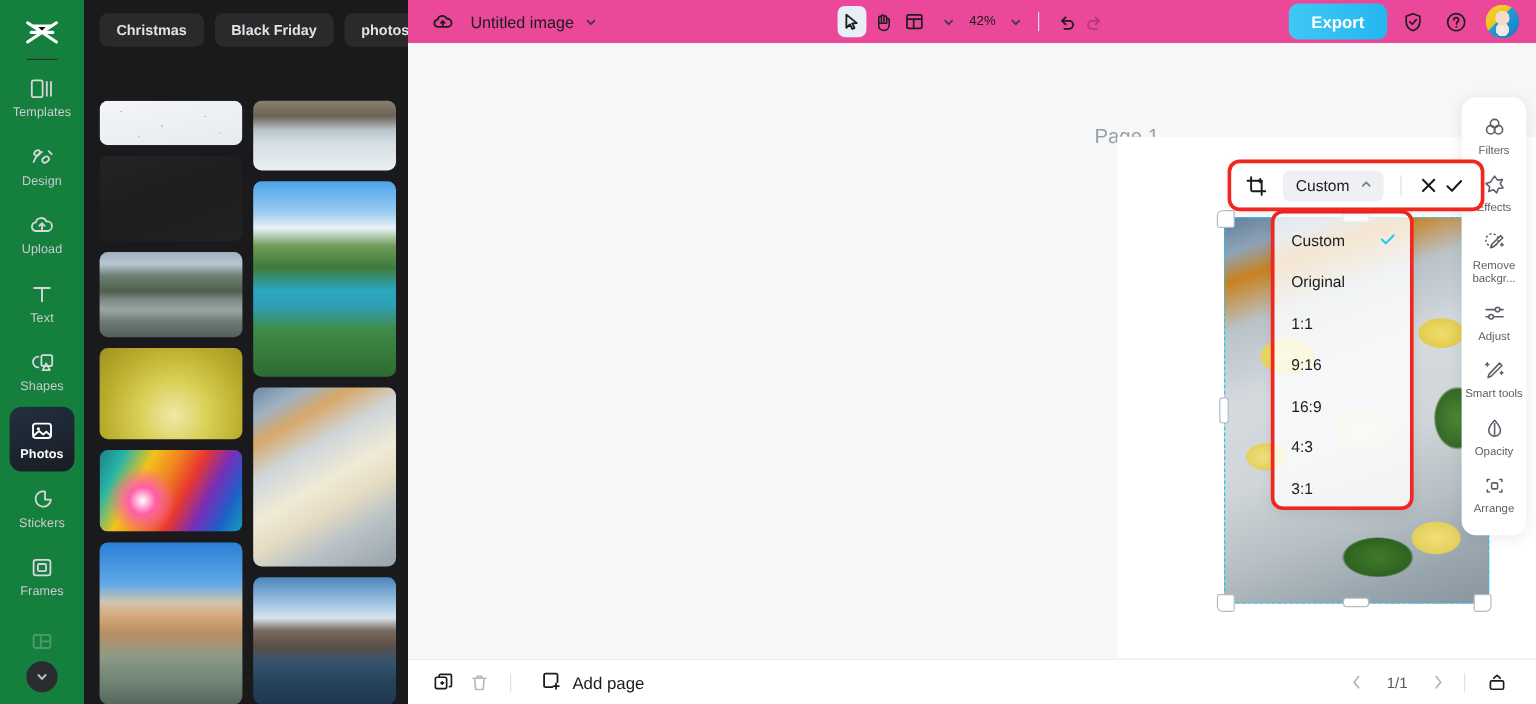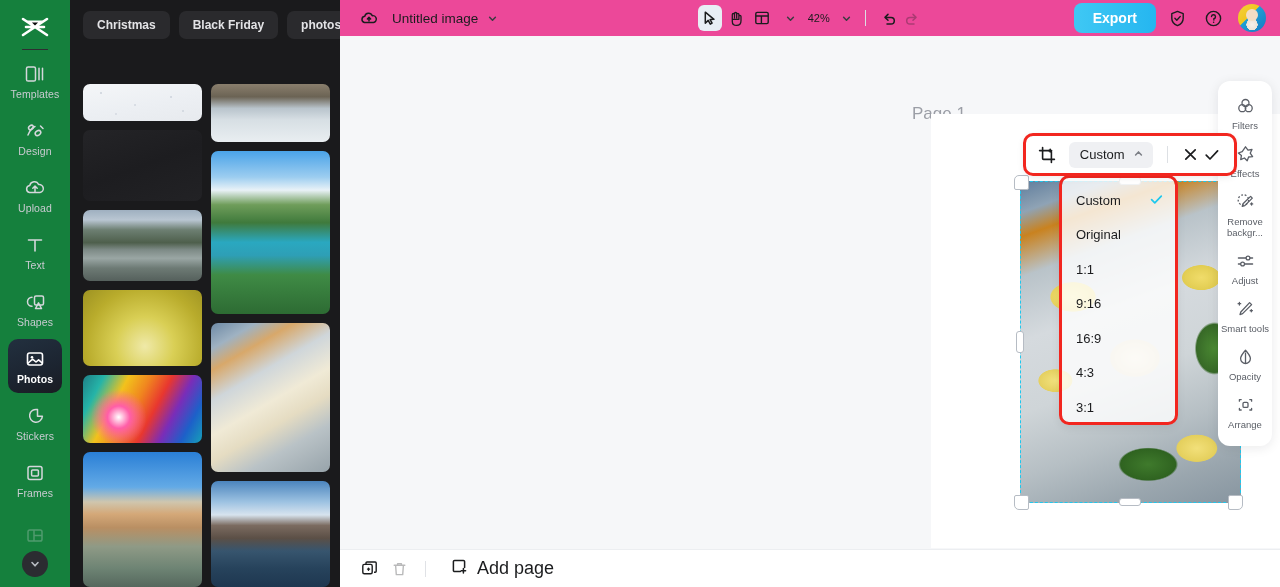--- a/index.html
+++ b/index.html
@@ -209,21 +209,21 @@
   
   .bottombar {
     height: 38px; flex: 0 0 38px; background: #fff;
     border-top: 1px solid #eceef1;
     display: flex; align-items: center; padding: 0 18px 0 14px;
   }
   .bb-btn { width: 30px; height: 30px; display:flex; align-items:center; justify-content:center; cursor:pointer; }
   .bb-btn.dim { opacity: .30; }
   .bb-div { width: 1px; height: 16px; background: #e0e2e6; margin: 0 11px; }
   .bb-add { display:flex; align-items:center; gap: 9px; cursor:pointer; margin-left: 14px; }
-  .bb-add span { font-size: 18px; color: #1b1c1e; }
+  .bb-add span { font-size: 14px; color: #1b1c1e; }
   .bb-right { margin-left: auto; display: flex; align-items: center; }
   .bb-pg { font-size: 12.5px; color: #55585e; margin: 0 14px; }
   .bb-nav { width: 22px; height: 22px; display:flex; align-items:center; justify-content:center; cursor:pointer; opacity:.45; }
 
   
   .dock {
     position: absolute; right: 8px; top: 45px; width: 54px;
     background: #fff; border-radius: 12px;
     box-shadow: 0 2px 12px rgba(20,24,34,.09);
     padding: 8px 0 10px; z-index: 20;
@@ -613,15 +613,35 @@
       <span class="bb-div"></span>
       <div class="bb-add">
         <span>
           <svg width="17" height="17" viewBox="0 0 17 17" fill="none" stroke="#1b1c1e" stroke-width="1.5">
             <path d="M13.6 9.4 V3.6 a1.2 1.2 0 0 0-1.2-1.2 H3.6 a1.2 1.2 0 0 0-1.2 1.2 V12.4 a1.2 1.2 0 0 0 1.2 1.2 H9.4" stroke-linecap="round"></path>
             <path d="M12.4 10.6 V15 M10.2 12.8 H14.6" stroke-linecap="round"></path>
           </svg>
         </span>
         <span>Add page</span>
       </div>
+      <div class="bb-right">
+        <span class="bb-nav">
+          <svg width="9" height="13" viewBox="0 0 9 13" fill="none" stroke="#55585e" stroke-width="1.4">
+            <path d="M6.2 1.8 L2.4 6.5 L6.2 11.2" stroke-linecap="round" stroke-linejoin="round"></path>
+          </svg>
+        </span>
+        <span class="bb-pg">1/1</span>
+        <span class="bb-nav">
+          <svg width="9" height="13" viewBox="0 0 9 13" fill="none" stroke="#55585e" stroke-width="1.4">
+            <path d="M2.8 1.8 L6.6 6.5 L2.8 11.2" stroke-linecap="round" stroke-linejoin="round"></path>
+          </svg>
+        </span>
+        <span class="bb-div"></span>
+        <span class="bb-btn">
+          <svg width="17" height="16" viewBox="0 0 17 16" fill="none" stroke="#1b1c1e" stroke-width="1.4">
+            <rect x="3" y="6.4" width="11" height="7" rx="1.2"></rect>
+            <path d="M5.8 4.2 L8.5 1.8 L11.2 4.2" stroke-linecap="round" stroke-linejoin="round"></path>
+          </svg>
+        </span>
+      </div>
     </div>
   </div>
 </div>
 
 </body></html>

